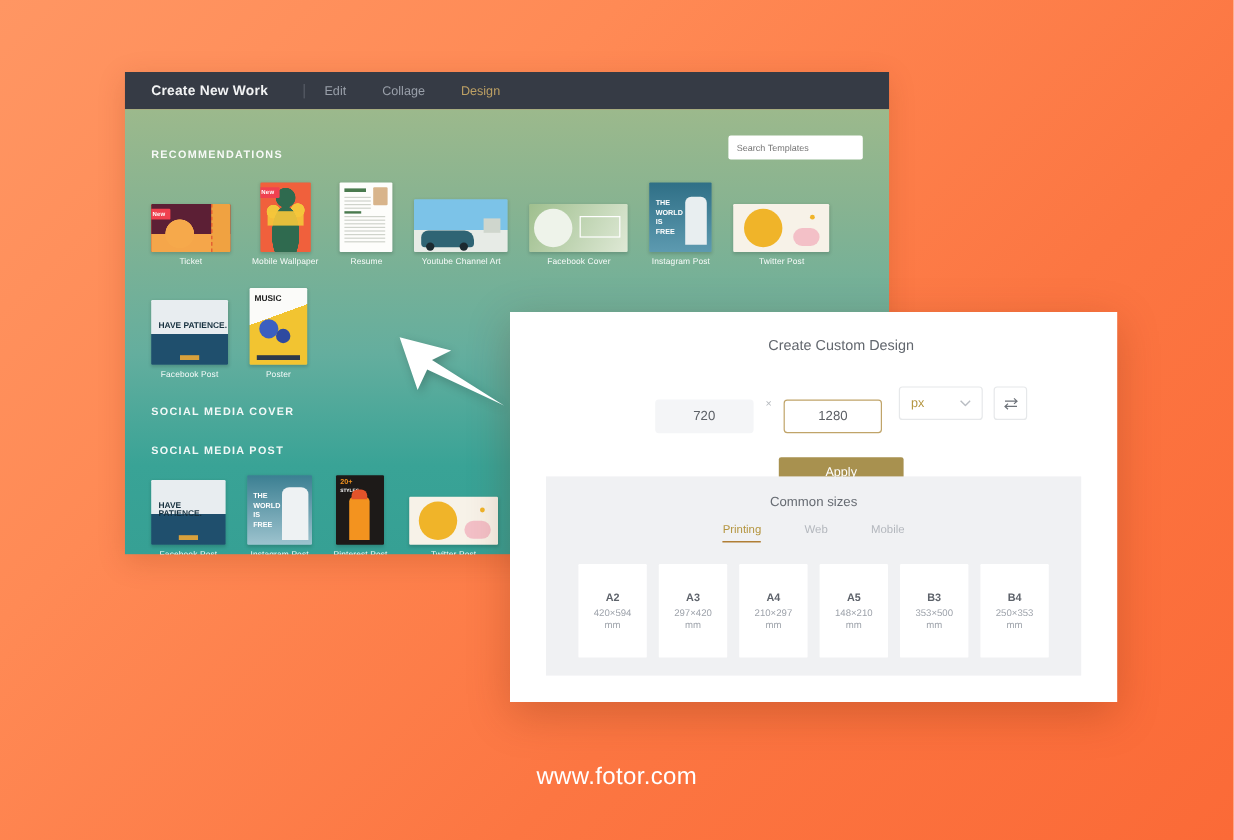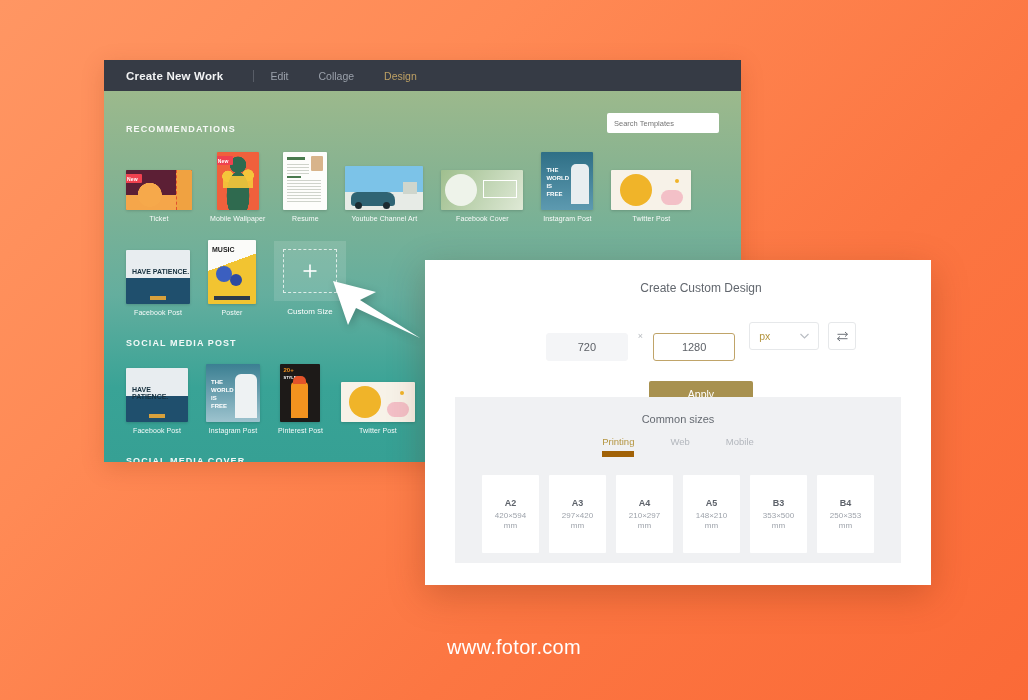--- a/index.html
+++ b/index.html
@@ -155,21 +155,21 @@
     font-size: 10.5px; font-family: "Liberation Sans", sans-serif;
     cursor: pointer;
   }
   #common-panel {
     position: absolute; left: 30px; right: 30px; top: 137px; bottom: 22px;
     background: #f0f1f3;
   }
   #common-title { text-align: center; font-size: 11px; color: #666b72; padding-top: 16px; }
   #common-tabs { display: flex; justify-content: center; gap: 36px; margin-top: 11px; }
   .ctab { font-size: 9.5px; color: #b3b7bd; padding-bottom: 4px; }
-  .ctab.active { color: #b4953f; border-bottom: 6px solid #a16207; }
+  .ctab.active { color: #b4953f; border-bottom: 1px solid #a16207; }
   #size-cards { display: flex; justify-content: center; gap: 10px; margin-top: 18px; }
   .size-card {
     width: 57px; height: 78px; background: #fff;
     display: flex; flex-direction: column;
     align-items: center; justify-content: center;
     border-radius: 1px;
   }
   .size-name { font-size: 9px; color: #5e636b; font-weight: bold; }
   .size-dims { font-size: 8px; color: #9ea3ab; text-align: center; line-height: 1.25; margin-top: 3px; }
 
@@ -292,32 +292,25 @@
         <div class="tpl">
           <div class="tpl-thumb" style="width:48px;height:64px;background:linear-gradient(160deg,#fbfbf9 0 38%,#f2c431 38% 100%);">
             <div style="position:absolute;left:4px;top:6px;color:#1d1d1d;font-size:7px;font-weight:bold;">MUSIC</div>
             <div style="position:absolute;left:8px;top:26px;width:16px;height:16px;border-radius:50%;background:#3b5fc0;"></div>
             <div style="position:absolute;left:22px;top:34px;width:12px;height:12px;border-radius:50%;background:#2e4aa0;"></div>
             <div style="position:absolute;left:6px;bottom:4px;right:6px;height:4px;background:#2d3a4a;"></div>
           </div>
           <div class="tpl-label">Poster</div>
         </div>
 
-        <div class="tpl">
-          <div id="custom-size-tile">
-            <div id="custom-size-dash">
-              <svg width="18" height="18" viewBox="0 0 18 18">
-                <line x1="9" y1="2.5" x2="9" y2="15.5" stroke="#ffffff" stroke-width="1.6"></line>
-                <line x1="2.5" y1="9" x2="15.5" y2="9" stroke="#ffffff" stroke-width="1.6"></line>
-              </svg>
-            </div>
-          </div>
-          <div id="custom-size-label">Custom Size</div>
-        </div>
-      </div>
+      </div>
+    </div>
+
+    <div style="padding-top:22px">
+      <div class="section-label">SOCIAL MEDIA COVER</div>
     </div>
 
     <div style="padding-top:22px">
       <div class="section-label">SOCIAL MEDIA POST</div>
 
       <div class="tpl-row" style="margin-top:16px; gap:18px;">
         <div class="tpl">
           <div class="tpl-thumb" style="width:62px;height:54px;background:linear-gradient(180deg,#e8edf0 0 52%,#1f4f6d 52% 100%);">
             <div style="position:absolute;left:6px;top:18px;color:#17313f;font-size:7px;font-weight:bold;">HAVE PATIENCE.</div>
             <div style="position:absolute;left:23px;bottom:4px;width:16px;height:4px;background:#d8a13c;"></div>
@@ -344,24 +337,20 @@
 
         <div class="tpl">
           <div class="tpl-thumb" style="width:74px;height:40px;background:#f7f2e8;">
             <div style="position:absolute;left:8px;top:4px;width:32px;height:32px;border-radius:50%;background:#f0b429;"></div>
             <div style="position:absolute;right:6px;bottom:5px;width:22px;height:15px;border-radius:8px;background:#f3c0c7;"></div>
             <div style="position:absolute;right:11px;top:9px;width:4px;height:4px;border-radius:50%;background:#f0b429;"></div>
           </div>
           <div class="tpl-label">Twitter Post</div>
         </div>
       </div>
-    </div>
-
-    <div style="padding-top:22px">
-      <div class="section-label">SOCIAL MEDIA COVER</div>
     </div>
 
   </div>
 </div>
 
 <svg id="arrow-cursor" width="96" height="64" viewBox="0 0 96 64">
   <path d="M3 3 L46 14 L30 22 L90 60 L26 30 L18 47 Z" fill="#ffffff"></path>
 </svg>
 
 <div id="modal">

